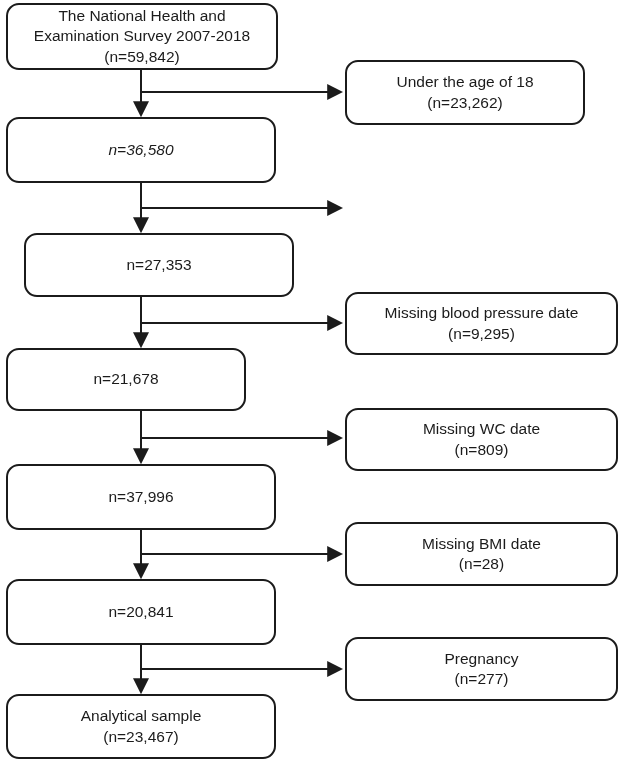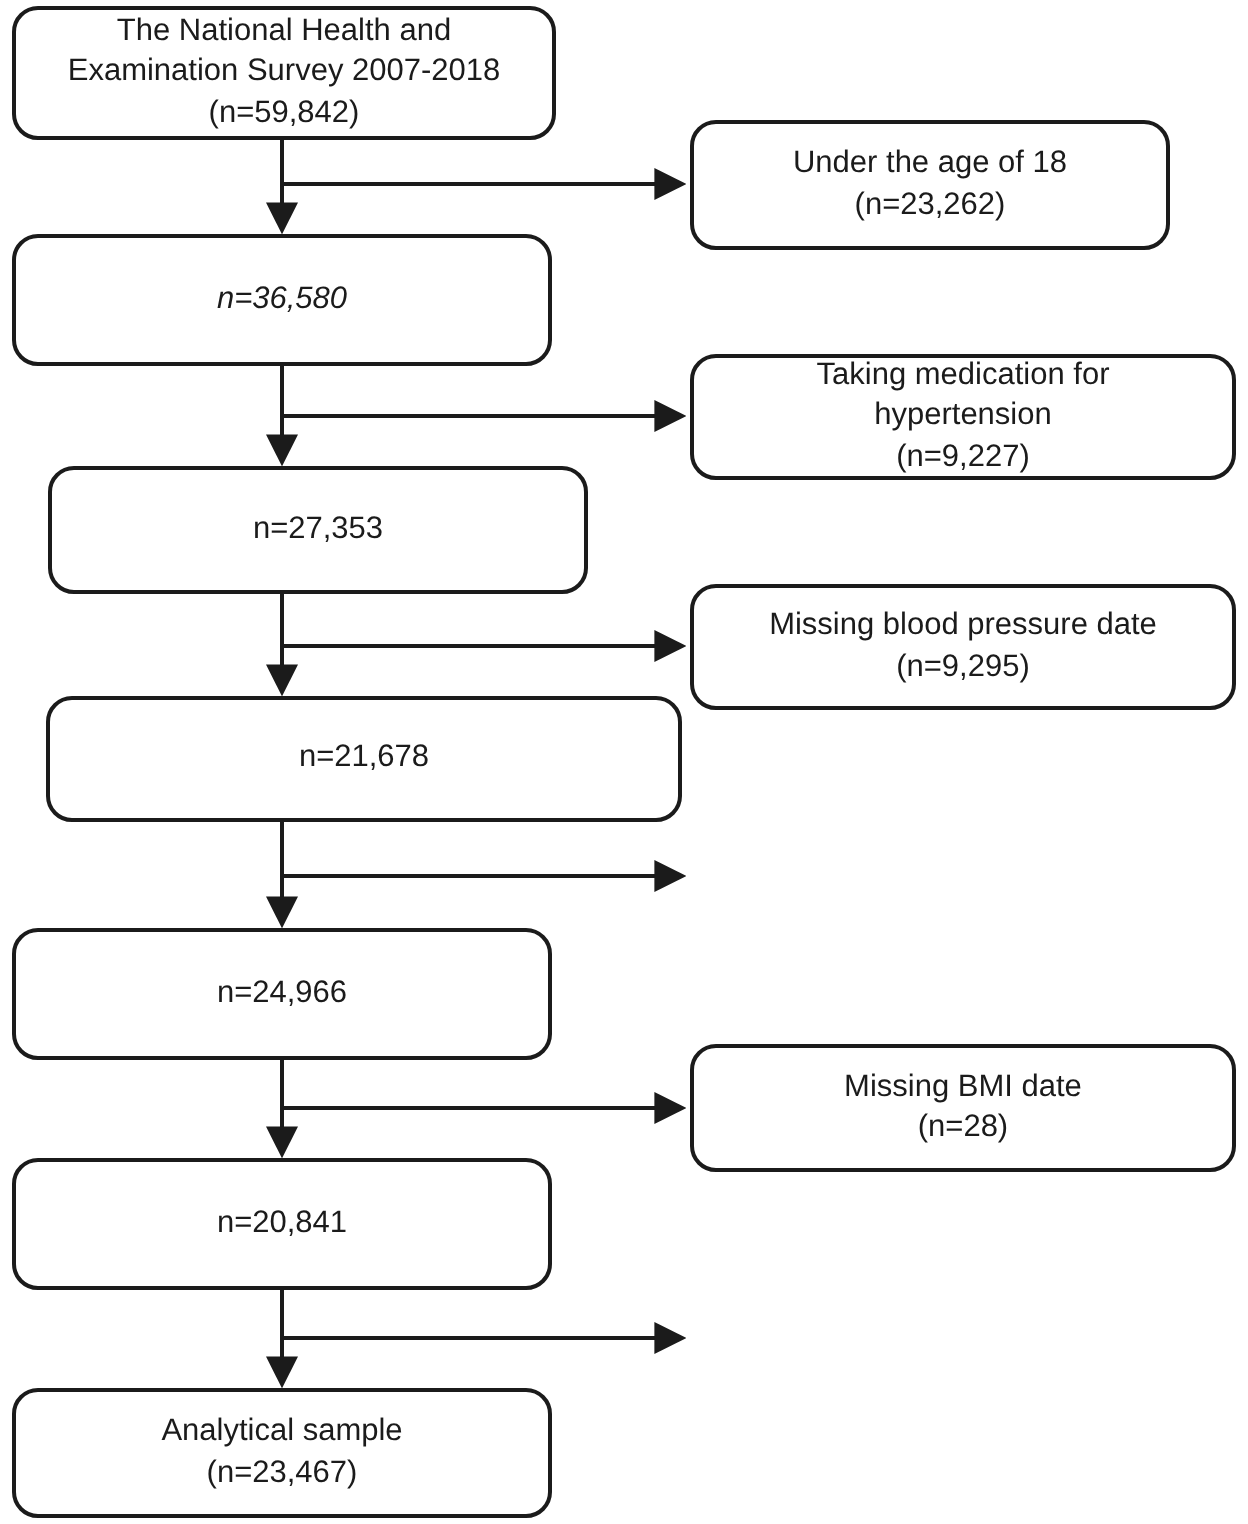--- a/index.html
+++ b/index.html
@@ -67,37 +67,38 @@
   </svg>
 
   <div class="box" style="left:6px; top:3px; width:272px; height:67px;">The National Health and
 Examination Survey 2007-2018
 (n=59,842)</div>
 
   <div class="box" style="left:6px; top:117px; width:270px; height:66px;font-style:italic;">n=36,580</div>
 
   <div class="box" style="left:6px; top:233px; width:270px; height:64px;margin-left:18px;">n=27,353</div>
 
-  <div class="box" style="left:6px; top:348px; width:318px; height:63px;margin-left:17px;">n=21,678</div>
+  <div class="box" style="left:6px; top:348px; width:240px; height:63px;">n=21,678</div>
 
-  <div class="box" style="left:6px; top:464px; width:270px; height:66px;">n=24,966</div>
+  <div class="box" style="left:6px; top:464px; width:270px; height:66px;">n=37,996</div>
 
   <div class="box" style="left:6px; top:579px; width:270px; height:66px;">n=20,841</div>
 
   <div class="box" style="left:6px; top:694px; width:270px; height:65px;">Analytical sample
 (n=23,467)</div>
 
   <div class="box" style="left:345px; top:60px; width:240px; height:65px;">Under the age of 18
 (n=23,262)</div>
 
-  <div class="box" style="left:345px; top:177px; width:273px; height:63px;">Taking medication for
-hypertension
-(n=9,227)</div>
 
   <div class="box" style="left:345px; top:292px; width:273px; height:63px;">Missing blood pressure date
 (n=9,295)</div>
 
+  <div class="box" style="left:345px; top:408px; width:273px; height:63px;">Missing WC date
+(n=809)</div>
 
   <div class="box" style="left:345px; top:522px; width:273px; height:64px;">Missing BMI date
 (n=28)</div>
 
+  <div class="box" style="left:345px; top:637px; width:273px; height:64px;">Pregnancy
+(n=277)</div>
 
 </div>
 
 </body></html>

